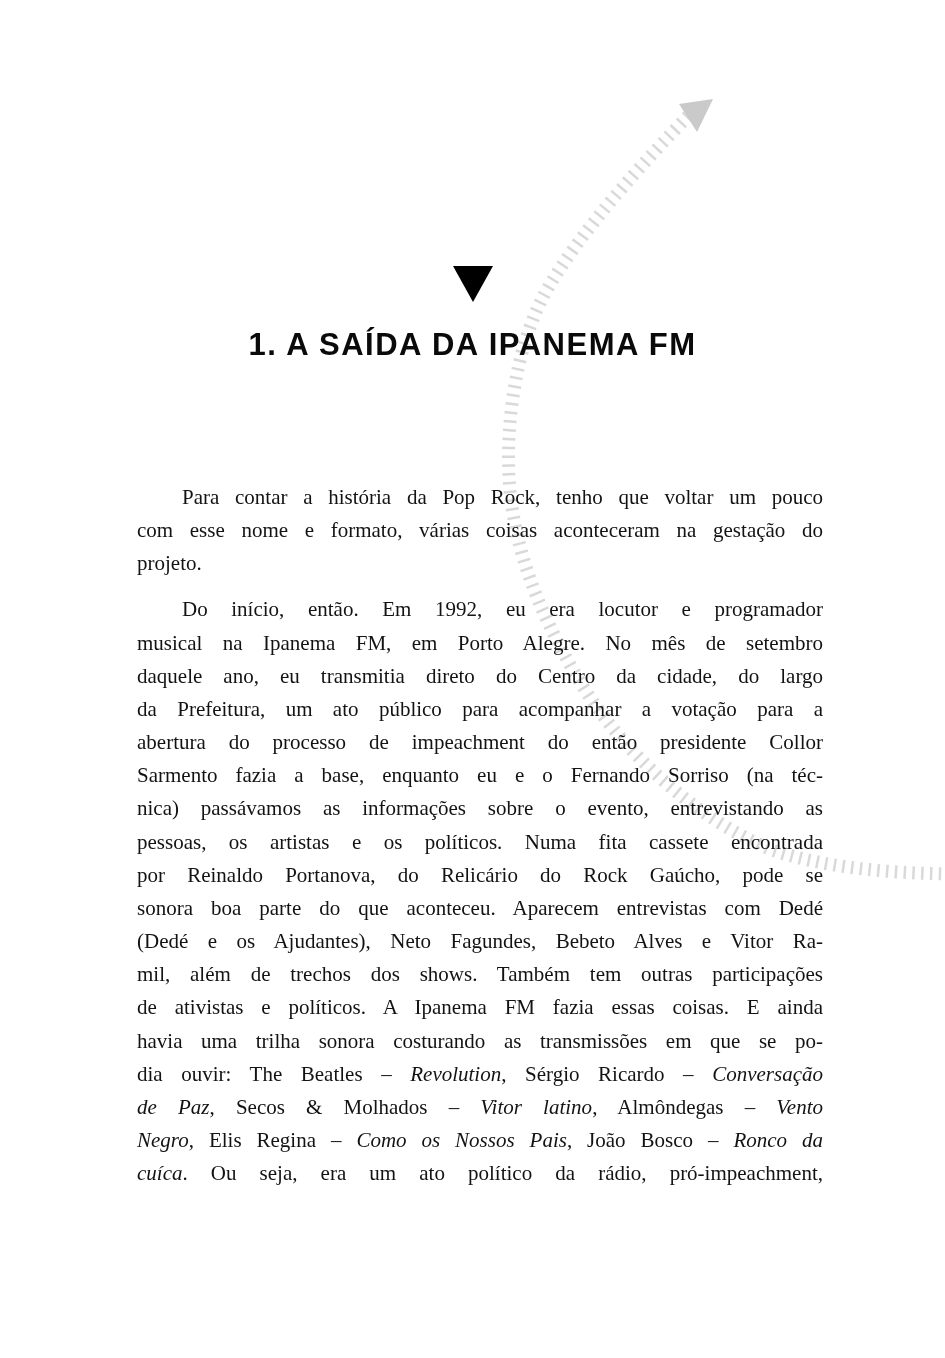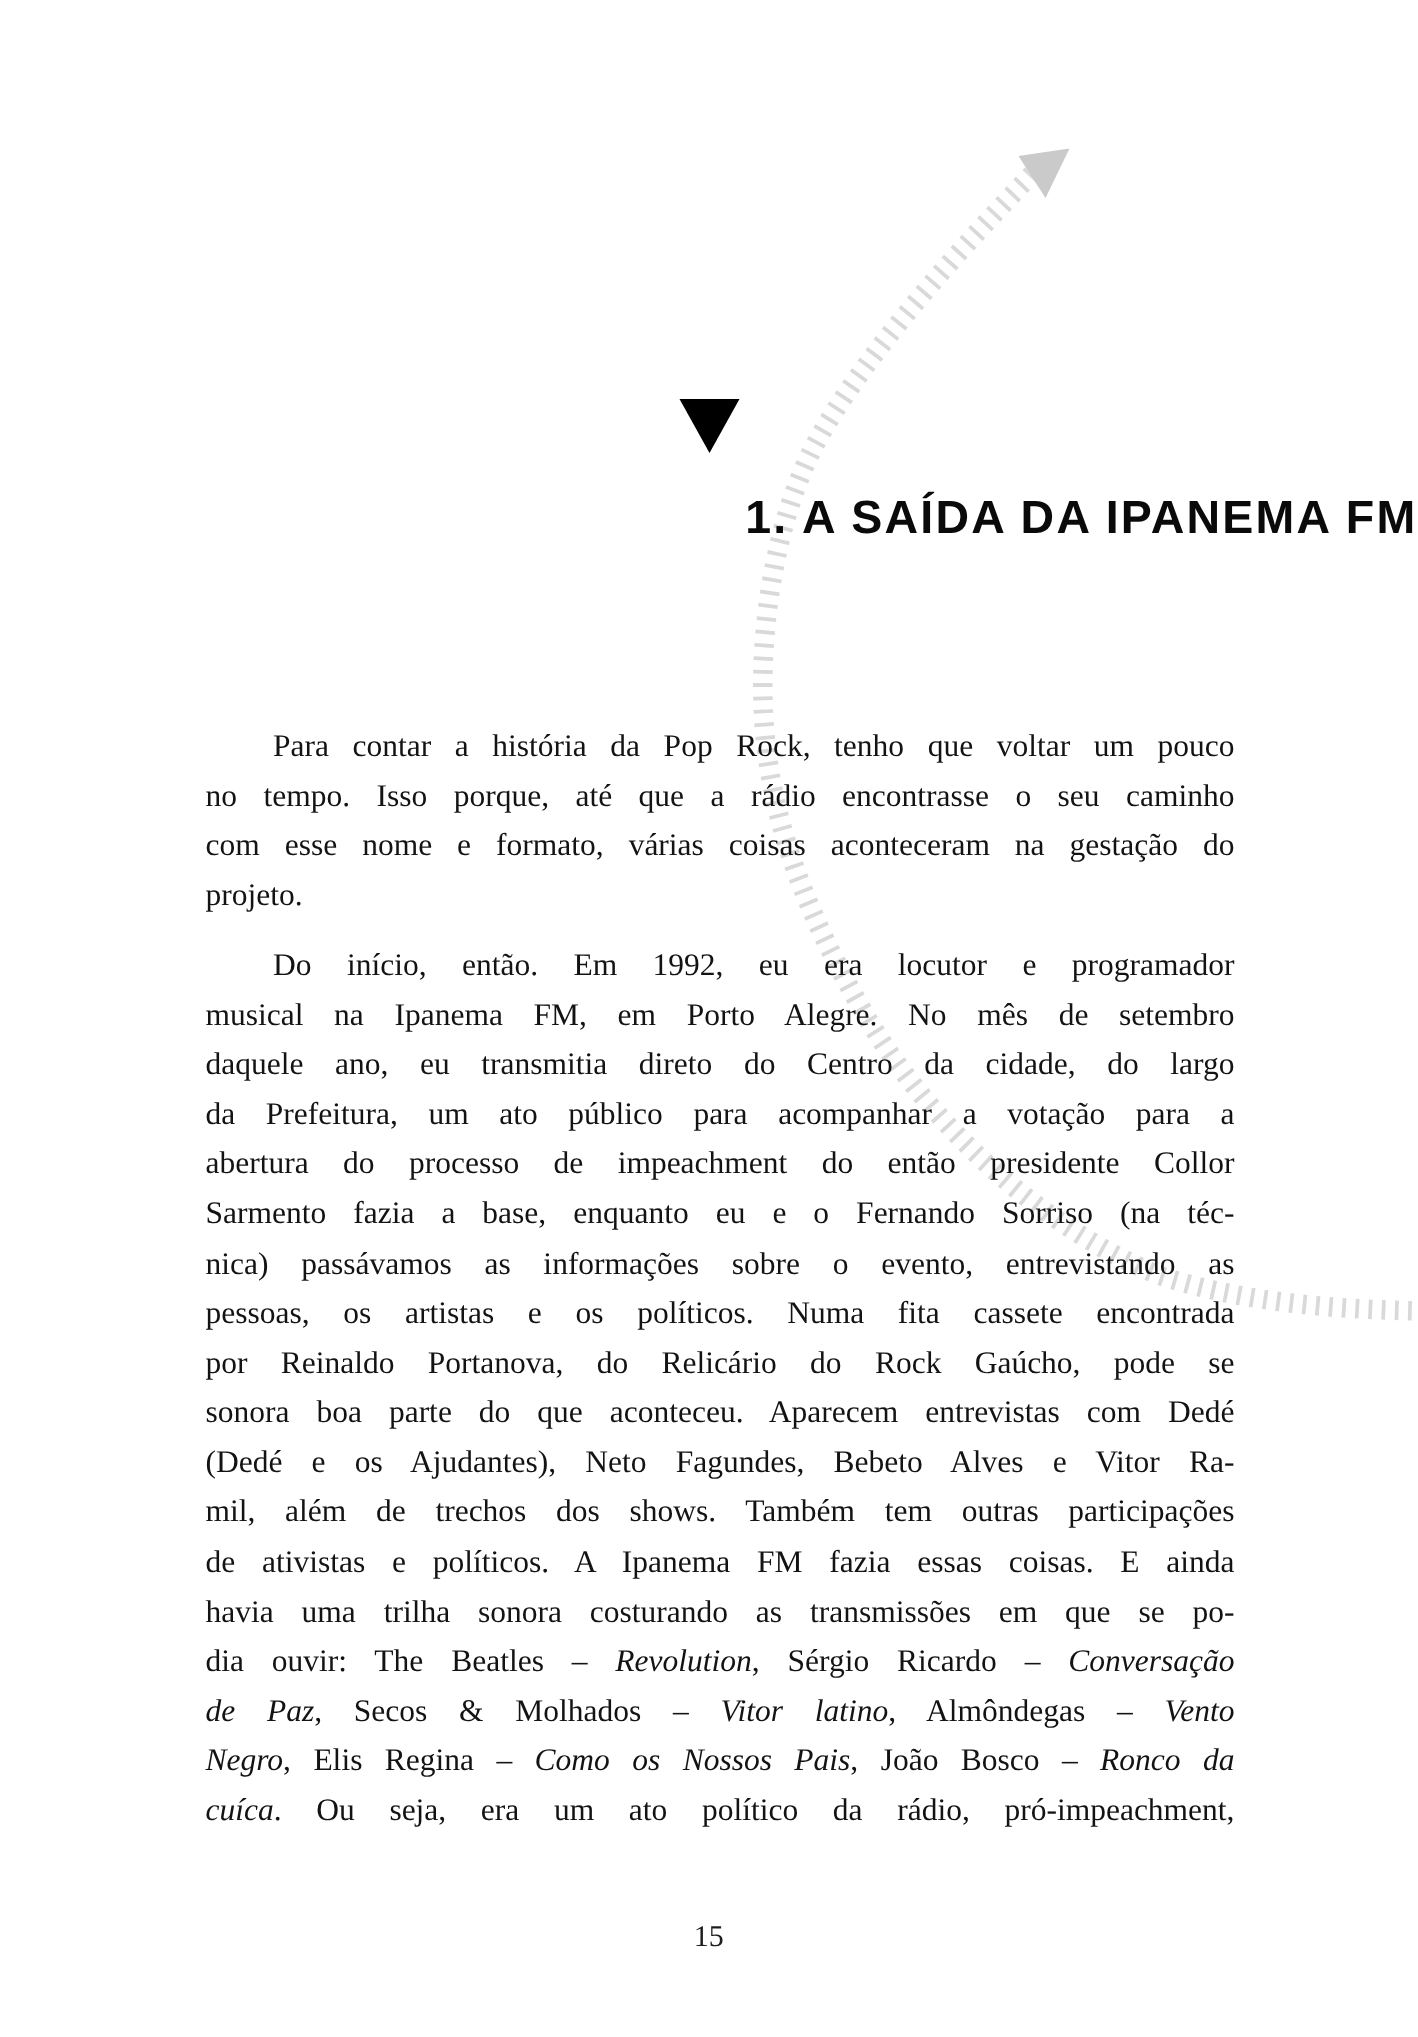--- a/index.html
+++ b/index.html
@@ -23,21 +23,21 @@
     left: 452px;
     top: 265px;
     width: 42px;
     height: 38px;
   }
   .chapter-title {
     position: absolute;
     left: 0;
     top: 327px;
     width: 945px;
-    text-align: right;
+    text-align: center;
     font-family: "Liberation Sans", sans-serif;
     font-weight: bold;
     font-size: 31px;
     letter-spacing: 1.5px;
     color: #0a0a0a;
     white-space: nowrap;
   }
   .body-text {
     position: absolute;
     left: 137px;
@@ -91,21 +91,20 @@
   </svg>
 
   <svg class="chapter-marker" viewBox="0 0 42 38" xmlns="http://www.w3.org/2000/svg" aria-hidden="true">
     <polygon points="1,1 41,1 21,37" fill="#000000"></polygon>
   </svg>
 
   <div class="chapter-title">1. A SAÍDA DA IPANEMA FM</div>
 
   <div class="body-text" id="body-text">
       <div class="body-line indent"><span>Para contar a história da Pop Rock, tenho que voltar um pouco</span></div>
-      <div class="body-line"><span>no tempo. Isso porque, até que a rádio encontrasse o seu caminho</span></div>
       <div class="body-line"><span>com esse nome e formato, várias coisas aconteceram na gestação do</span></div>
       <div class="body-line parend"><span>projeto.</span></div>
       <div class="body-line indent"><span>Do início, então. Em 1992, eu era locutor e programador</span></div>
       <div class="body-line"><span>musical na Ipanema FM, em Porto Alegre. No mês de setembro</span></div>
       <div class="body-line"><span>daquele ano, eu transmitia direto do Centro da cidade, do largo</span></div>
       <div class="body-line"><span>da Prefeitura, um ato público para acompanhar a votação para a</span></div>
       <div class="body-line"><span>abertura do processo de impeachment do então presidente Collor</span></div>
       <div class="body-line"><span>Sarmento fazia a base, enquanto eu e o Fernando Sorriso (na téc-</span></div>
       <div class="body-line"><span>nica) passávamos as informações sobre o evento, entrevistando as</span></div>
       <div class="body-line"><span>pessoas, os artistas e os políticos. Numa fita cassete encontrada</span></div>
@@ -114,15 +113,14 @@
       <div class="body-line"><span>(Dedé e os Ajudantes), Neto Fagundes, Bebeto Alves e Vitor Ra-</span></div>
       <div class="body-line"><span>mil, além de trechos dos shows. Também tem outras participações</span></div>
       <div class="body-line"><span>de ativistas e políticos. A Ipanema FM fazia essas coisas. E ainda</span></div>
       <div class="body-line"><span>havia uma trilha sonora costurando as transmissões em que se po-</span></div>
       <div class="body-line"><span>dia ouvir: The Beatles – </span><span class="it">Revolution</span><span>, Sérgio Ricardo – </span><span class="it">Conversação</span></div>
       <div class="body-line"><span class="it">de Paz</span><span>, Secos &amp; Molhados – </span><span class="it">Vitor latino</span><span>, Almôndegas – </span><span class="it">Vento</span></div>
       <div class="body-line"><span class="it">Negro</span><span>, Elis Regina – </span><span class="it">Como os Nossos Pais</span><span>, João Bosco – </span><span class="it">Ronco da</span></div>
       <div class="body-line"><span class="it">cuíca</span><span>. Ou seja, era um ato político da rádio, pró-impeachment,</span></div>
     </div>
 
-  <div class="page-number">15</div>
 
 </div>
 
 </body></html>

